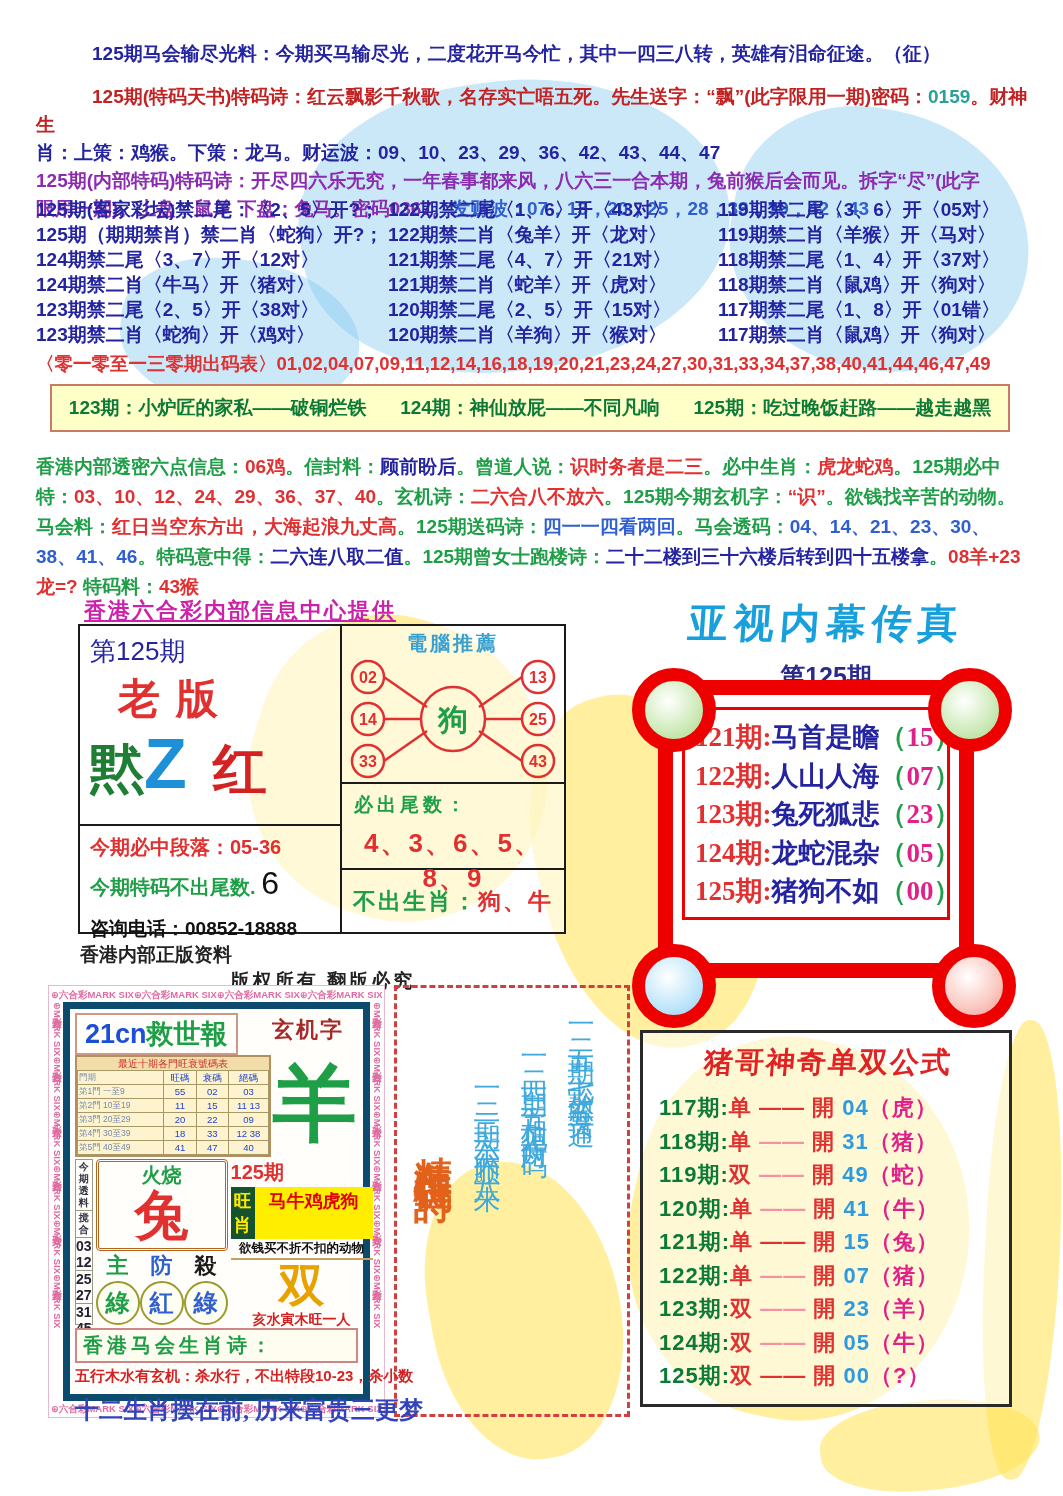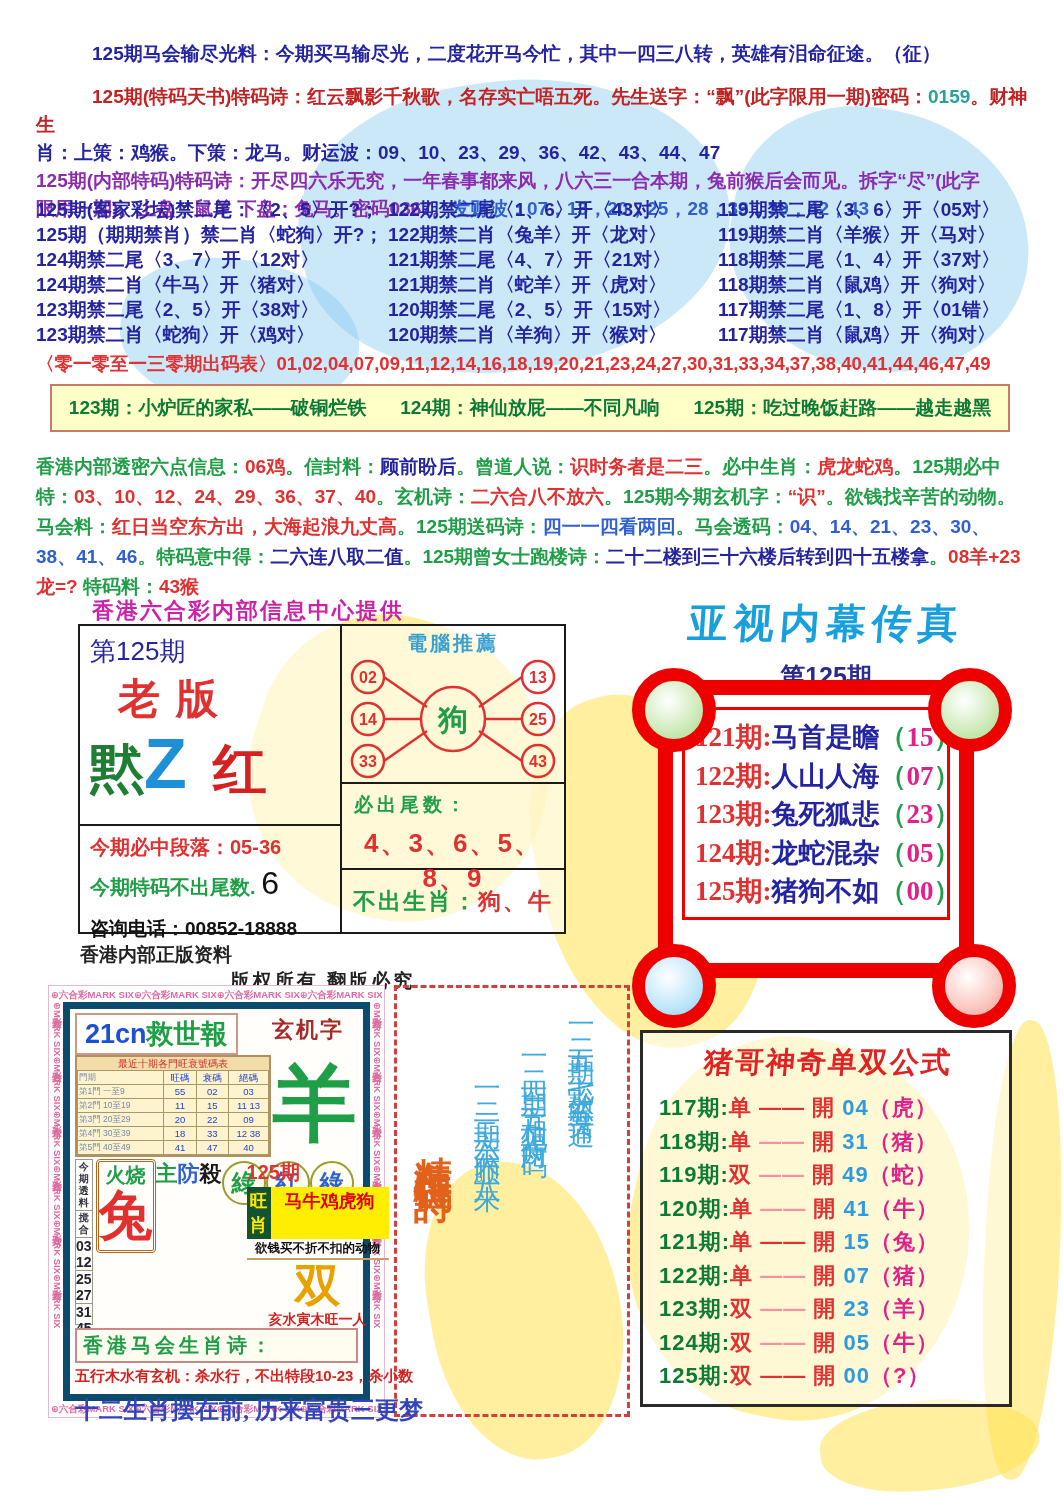--- a/index.html
+++ b/index.html
@@ -27,21 +27,21 @@
   .sec-ban .col1{width:352px}.sec-ban .col2{width:330px}.sec-ban .col3{width:310px}
   
   .sec-chupai{position:absolute;left:36px;top:351px;width:1000px;font-size:18.5px;color:#e03030;}
   
   .sec-riddle{position:absolute;left:50px;top:384px;width:956px;height:44px;background:#ffffc8;
       border:2px solid #cc7a66;display:flex;align-items:center;justify-content:space-around;
       font-size:19px;color:#0c7a36;}
   
   .sec-secret{position:absolute;left:36px;top:452px;width:992px;font-size:19px;line-height:30px;}
   
-  .sec-provider{position:absolute;left:92px;top:596px;font-size:22px;letter-spacing:2px;color:#cc22aa;}
+  .sec-provider{position:absolute;left:84px;top:596px;font-size:22px;letter-spacing:2px;color:#cc22aa;text-decoration:underline;}
   
   .main-box{position:absolute;left:78px;top:624px;width:488px;height:310px;border:2px solid #1a1a1a;
       display:flex;background:rgba(255,255,255,.6);box-sizing:border-box;}
   .mb-left{width:262px;border-right:2px solid #1a1a1a;box-sizing:border-box;padding:8px 10px 0 10px;}
   .mb-period{font-size:26px;color:#2424a0;font-weight:400;}
   .mb-edition{font-size:42px;color:#e03030;letter-spacing:16px;margin:2px 0 0 28px;}
   .mb-big{line-height:70px;margin-top:2px;}
   .mb-big .b1{font-size:54px;color:#1e7e34;}
   .mb-big .b2{font-size:70px;color:#1e90d8;}
   .mb-big .b3{font-size:54px;color:#d42222;margin-left:26px;}
@@ -91,21 +91,21 @@
   .sv-table .t-title{font-size:10px;color:#cc3333;background:#f2dca8;text-align:center;line-height:13px;}
   .sv-table table{border-collapse:collapse;width:100%;font-size:9.5px;color:#2244cc;}
   .sv-table td{border:1px solid #a89868;text-align:center;line-height:13px;padding:0;}
   .sv-table td.rl{color:#7788aa;text-align:left;padding-left:1px;font-size:8.5px;}
   .sv-yang{flex:1;text-align:center;font-size:84px;line-height:96px;color:#1e9e46;}
   .sv-crow{display:flex;height:166px;margin-top:2px;gap:3px;}
   .sv-tips{width:56px;border:1px solid #998;display:flex;flex-direction:column;text-align:center;}
   .sv-tips .tl{font-size:10px;color:#334;line-height:12px;border-bottom:1px solid #998;padding:1px 0;}
   .sv-tips .tn{flex:1;font-size:14px;color:#223;border-bottom:1px solid #998;display:flex;align-items:center;justify-content:center;}
   .sv-tips .tn:last-child{border-bottom:none;}
-  .sv-center{width:148px;display:flex;flex-direction:row;}
+  .sv-center{width:148px;display:flex;flex-direction:column;}
   .sv-frame{border:3px double #b5651d;border-radius:4px;text-align:center;height:88px;}
   .sv-fire{font-size:20px;color:#1e9e46;line-height:22px;margin-top:2px;}
   .sv-rabbit{font-size:54px;line-height:58px;color:#e03030;}
   .sv-zhu{display:flex;justify-content:space-around;font-size:22px;line-height:26px;margin-top:2px;}
   .sv-circles{display:flex;justify-content:space-around;margin-top:2px;}
   .sv-circle{width:40px;height:40px;border:2px solid #9a9a2e;border-radius:50%;background:#fffef2;
       font-size:24px;line-height:40px;text-align:center;}
   .sv-right{flex:1;display:flex;flex-direction:column;text-align:center;}
   .sv-p125{font-size:20px;color:#e03030;text-align:left;}
   .sv-badges{display:flex;margin-top:1px;}

